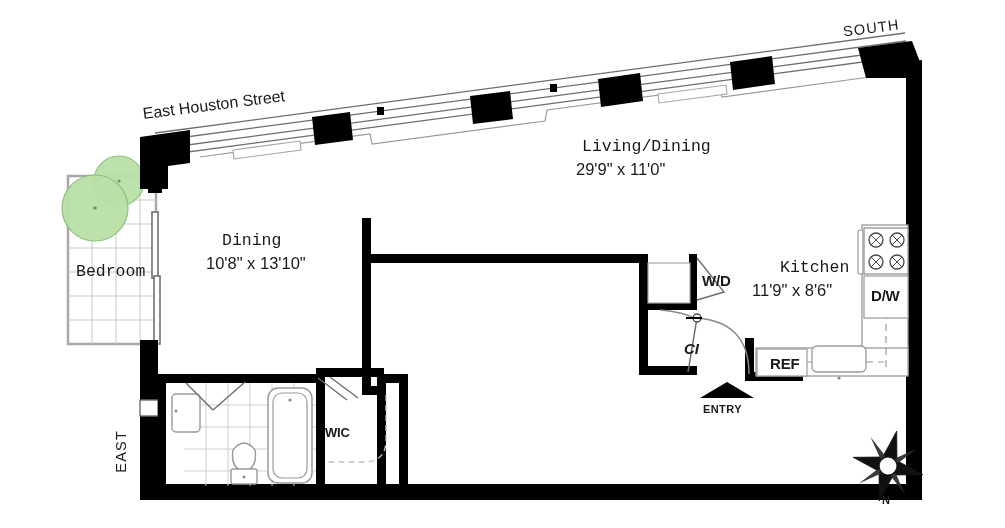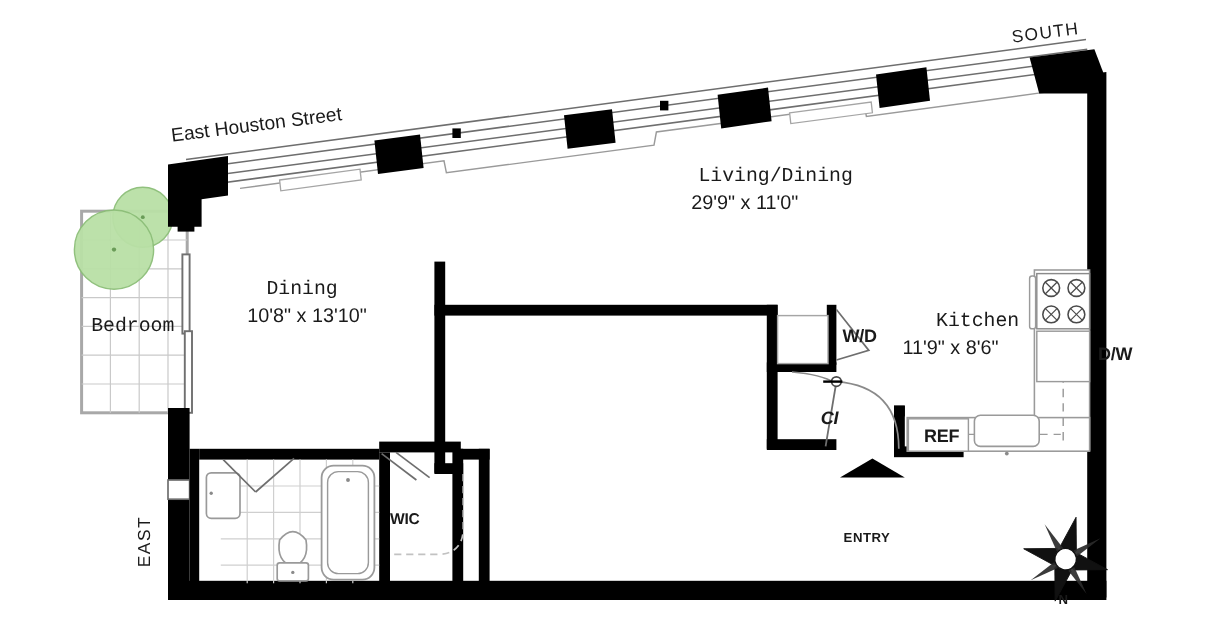--- a/index.html
+++ b/index.html
@@ -47,21 +47,20 @@
   }
   .small-label {
     font-size: 15px;
     font-weight: 700;
     letter-spacing: -0.2px;
   }
   .tiny-cap {
     font-size: 11px;
     font-weight: 700;
     letter-spacing: 0.4px;
-    margin-top: 40px;
   }
   .street-label {
     font-size: 16px;
     font-weight: 400;
     transform-origin: left bottom;
   }
   .dir-label {
     font-size: 14.5px;
     font-weight: 400;
     letter-spacing: 1.2px;
@@ -298,19 +297,19 @@
   <div class="lbl room-dim" style="left:752px; top:281px;">11'9" x 8'6"</div>
 
   <div class="lbl room-name" style="left:76px; top:263px;">Bedroom</div>
 
   <div class="lbl small-label" style="left:654px; top:272px;margin-left:48px;">W/D</div>
 
   <div class="lbl small-label" style="left:684px; top:340px;font-style:italic;">CI</div>
 
   <div class="lbl small-label" style="left:325px; top:426px; font-size:13px;">WIC</div>
 
-  <div class="lbl small-label" style="left:871px; top:287px;margin-left:44px;">D/W</div>
+  <div class="lbl small-label" style="left:871px; top:287px;">D/W</div>
 
   <div class="lbl small-label" style="left:770px; top:355px;text-align:center;">REF</div>
 
   <div class="lbl tiny-cap" style="left:703px; top:403px;">ENTRY</div>
 
 </div>
 
 </body></html>

